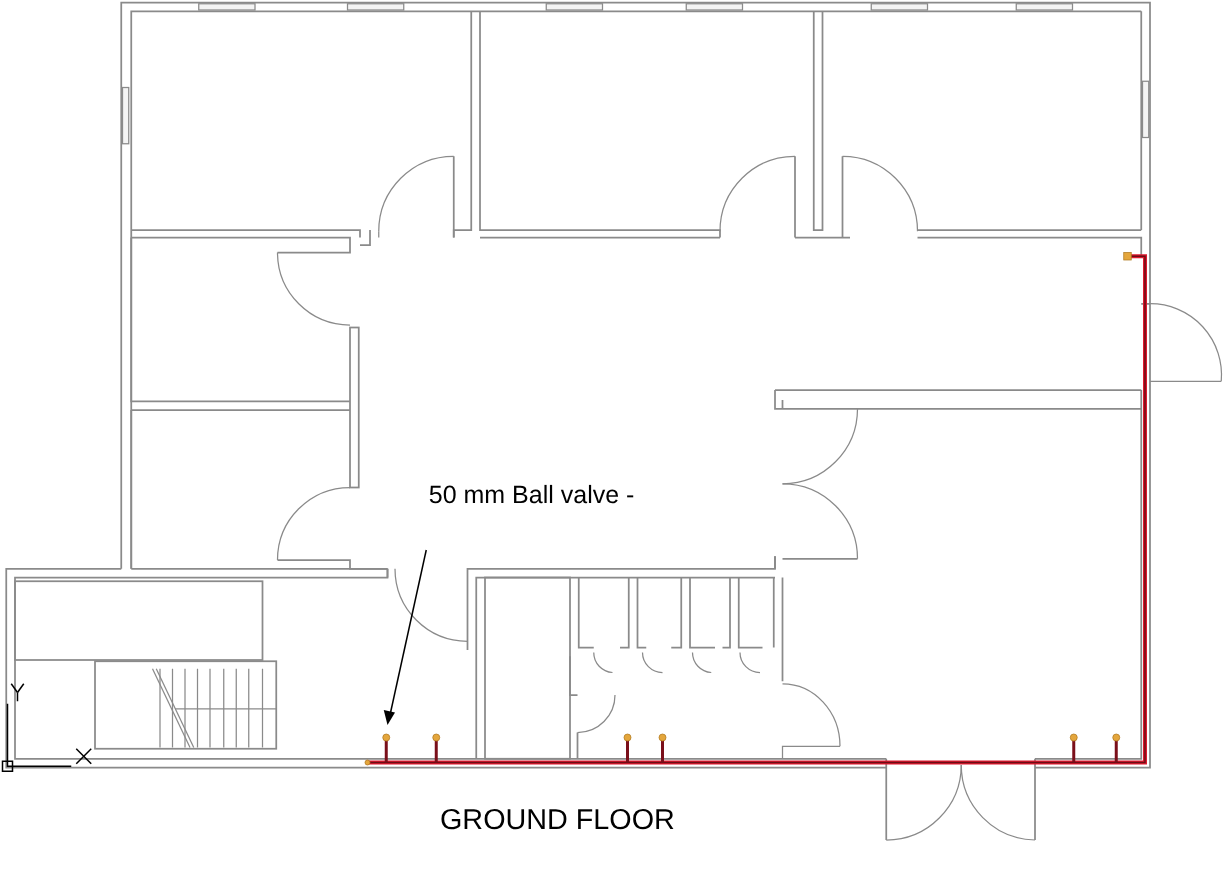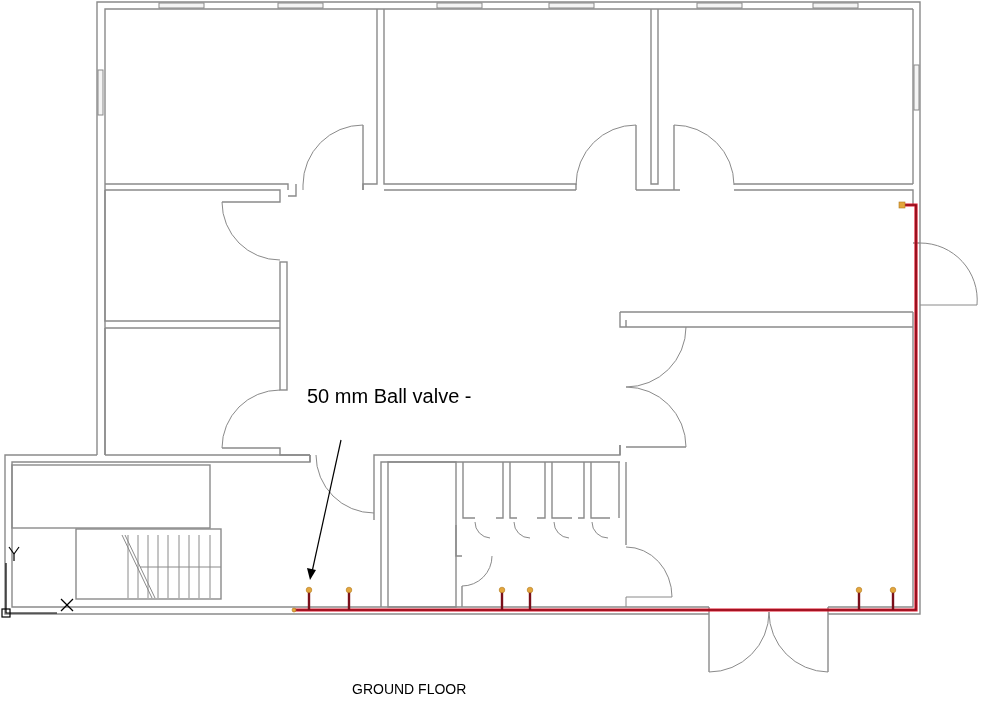--- a/index.html
+++ b/index.html
@@ -6,23 +6,23 @@
   body { width: 981px; height: 714px; overflow: hidden; position: relative; font-family: "Liberation Sans", sans-serif; }
   #plan { position: absolute; left: 0; top: 0; }
   .wall { fill: none; stroke: #8a8a8a; stroke-width: 1.4; }
   .thin { fill: none; stroke: #8a8a8a; stroke-width: 1; }
   .win { fill: #f4f4f4; stroke: #8a8a8a; stroke-width: 1; }
   .pipe-outer { fill: none; stroke: #e0192f; stroke-width: 3.2; }
   .pipe-inner { fill: none; stroke: #6b0e16; stroke-width: 1.2; }
   .riser { stroke: #7a0f1a; stroke-width: 2.4; }
   .valve { fill: #e4a63c; stroke: #b07a20; stroke-width: 0.6; }
   .label { position: absolute; color: #000; font-size: 20px; line-height: 26px; white-space: nowrap; }
-  #callout { left: 307px; top: 383px; text-align: right; }
+  #callout { left: 343px; top: 383px; text-align: right; }
   #callout .l2 { display: block; padding-left: 30px; }
-  #title { left: 352px; top: 676px; font-size: 14px; }
+  #title { left: 352px; top: 642px; font-size: 23px; }
   .ucs { fill: none; stroke: #000; stroke-width: 1.2; }
 </style>
 </head>
 <body>
 
 <svg id="plan" width="981" height="714" viewBox="0 0 981 714" xmlns="http://www.w3.org/2000/svg">
 
   <g>
 
     <polyline class="wall" points="97,455 97,2 920,2 920,312"></polyline>

